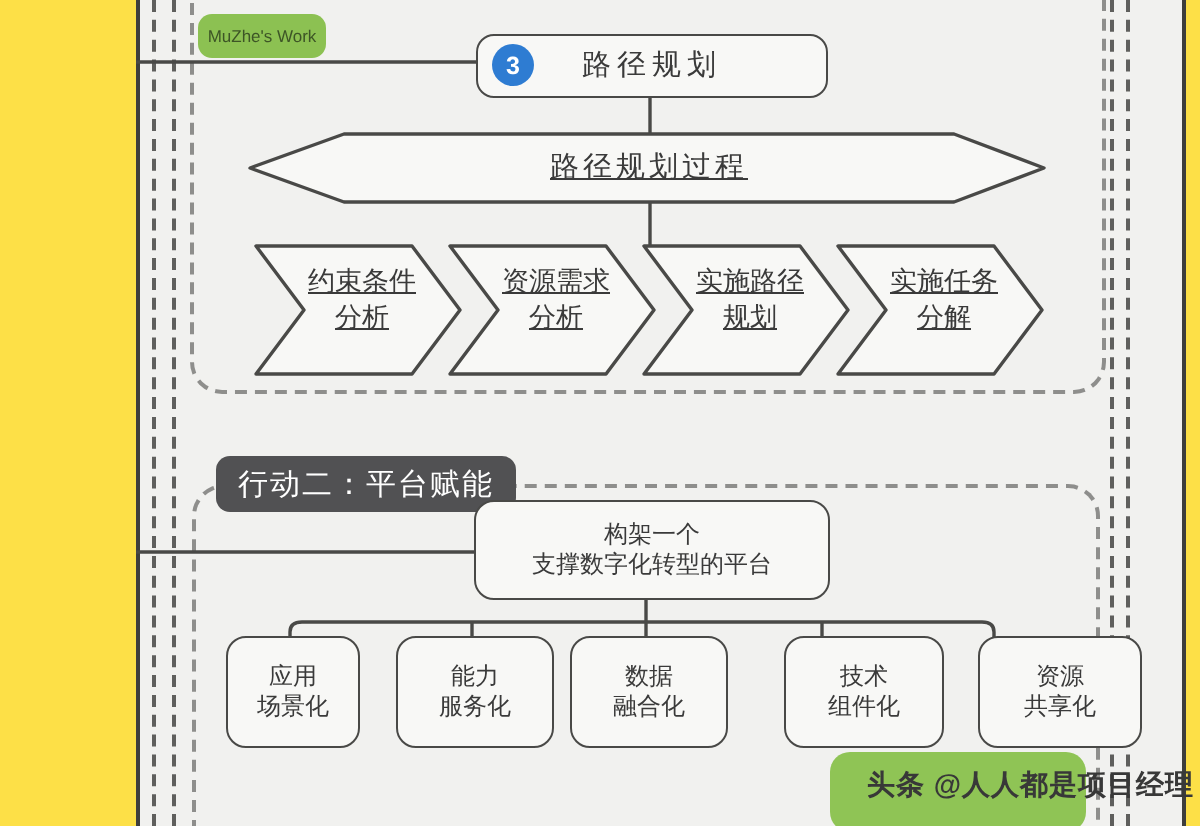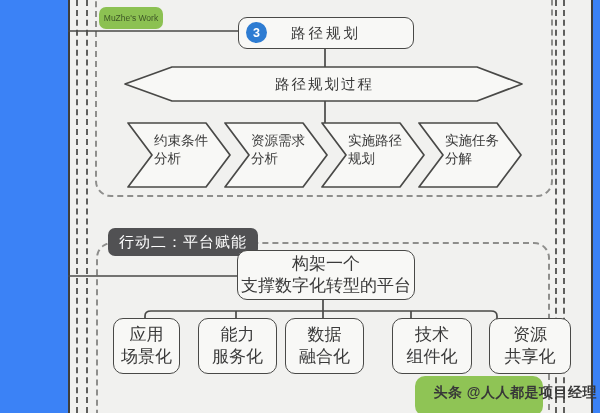--- a/index.html
+++ b/index.html
@@ -1,27 +1,27 @@
 <!DOCTYPE html>
 <html><head>
 <meta charset="utf-8">
 <style>
   html,body{margin:0;padding:0;}
   body{font-family:"Liberation Sans","DejaVu Sans",sans-serif;}
-  .stage{position:relative;width:600px;height:413px;overflow:hidden;background:#3b82f6;}
+  .stage{position:relative;width:600px;height:413px;overflow:hidden;background:#fde047;}
   .page{position:absolute;left:70px;top:0;width:522px;height:413px;background:#f1f1ef;}
   .vline{position:absolute;top:0;height:413px;width:2px;background:#3e3e3c;}
   .vdash{position:absolute;top:0;height:413px;width:0;border-left:2px dashed #5f5f5d;}
   .dashed-container{position:absolute;border:2px dashed #8e8e8c;border-radius:16px;background:transparent;}
   .svg-layer{position:absolute;left:0;top:0;z-index:2;}
   .node{position:absolute;z-index:3;display:flex;align-items:center;justify-content:center;
         border:1.7px solid #49494, #494947;border:1.7px solid #494947;border-radius:10px;background:#f8f8f6;
-        color:#3a3a3a;font-size:17px;line-height:1.28;text-align:center;white-space:pre-line;}
+        color:#3a3a3a;font-size:12px;line-height:1.28;text-align:center;white-space:pre-line;}
   .shape-label{position:absolute;z-index:3;display:flex;align-items:center;justify-content:center;
-        color:#3a3a3a;text-align:left;white-space:pre-line;line-height:1.3;}
+        color:#3a3a3a;text-align:center;white-space:pre-line;line-height:1.3;text-decoration:underline;}
   .top-node{left:238px;top:17px;width:174px;height:30px;border-radius:9px;font-size:14.5px;letter-spacing:3px;}
   .num-circle{position:absolute;left:7px;top:4px;width:21px;height:21px;border-radius:50%;
         background:#2e7cd2;color:#ffffff;font-size:12.5px;font-weight:bold;letter-spacing:0;
         display:flex;align-items:center;justify-content:center;}
   .hex-label{left:172px;top:67px;width:305px;height:34px;font-size:14.5px;letter-spacing:2px;}
   .chev-label{top:123px;height:54px;font-size:13.5px;}
   .section-header{position:absolute;left:108px;top:228px;width:150px;height:28px;z-index:3;
         background:#515153;border-radius:7px;color:#ffffff;font-size:15px;letter-spacing:1px;
         display:flex;align-items:center;justify-content:center;}
   .platform-node{left:237px;top:250px;width:176px;height:48px;}

